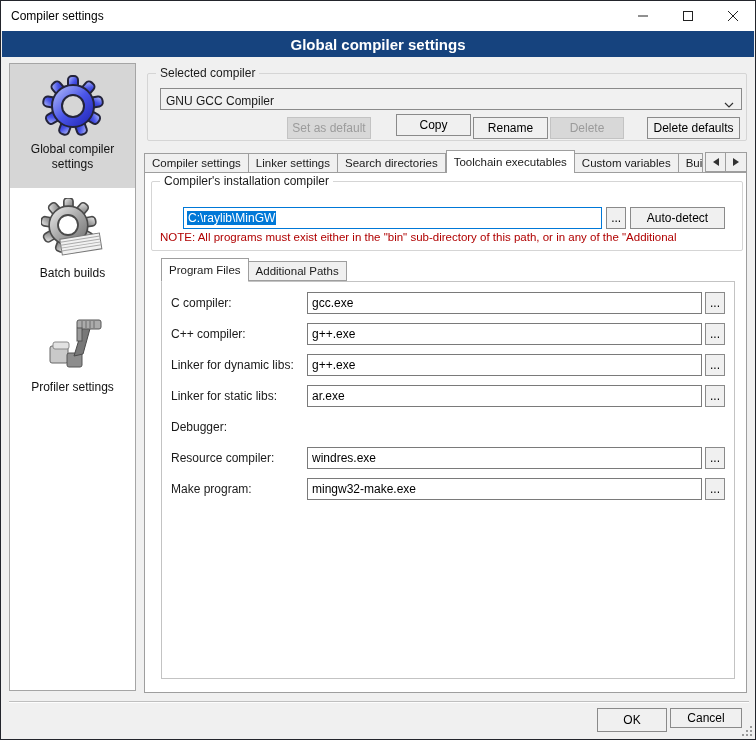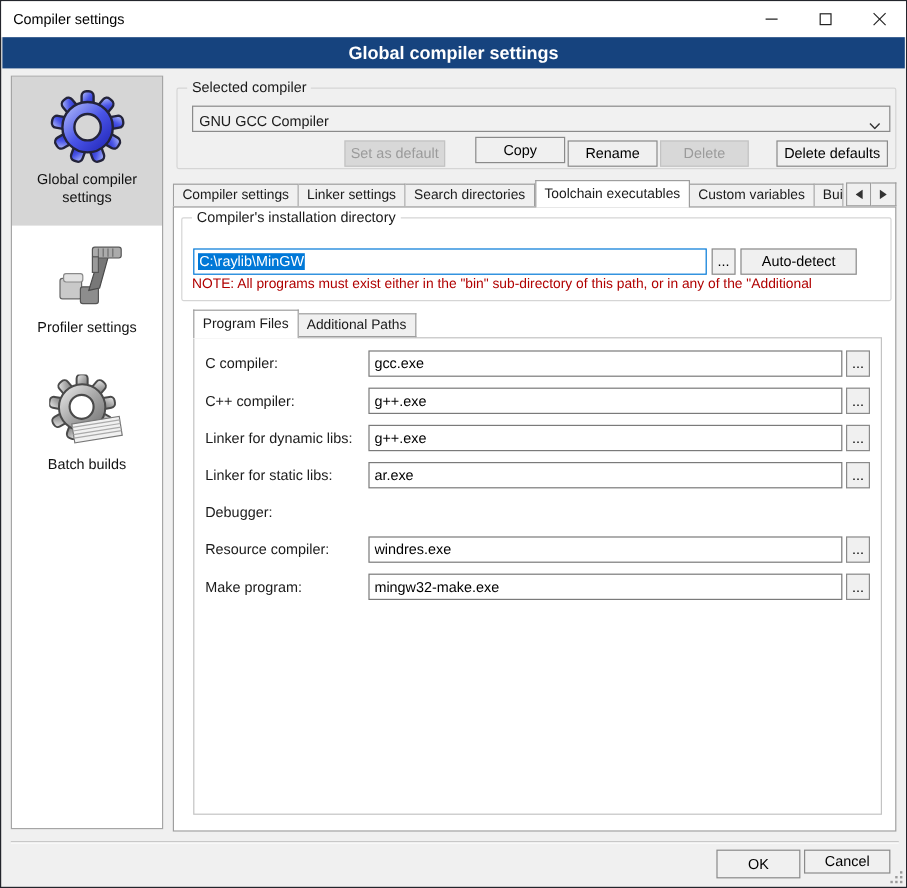--- a/index.html
+++ b/index.html
@@ -130,37 +130,20 @@
             <rect x="27" y="2" width="10" height="14" rx="4" transform="rotate(200 32 32)"></rect>
             <rect x="27" y="2" width="10" height="14" rx="4" transform="rotate(240 32 32)"></rect>
             <rect x="27" y="2" width="10" height="14" rx="4" transform="rotate(280 32 32)"></rect>
             <rect x="27" y="2" width="10" height="14" rx="4" transform="rotate(320 32 32)"></rect>
             <circle cx="32" cy="32" r="21"></circle>
           </g>
           <circle cx="32" cy="32" r="11" fill="#d6d6d6" stroke="#23233a" stroke-width="2"></circle>
         </svg>
       </span>
       <span class="lbl">Global compiler settings</span>
-    </div>
-    <div class="side-item">
-      <span class="icon">
-        <svg viewBox="0 0 64 64" width="64" height="64">
-          <rect x="9" y="34" width="18" height="17" rx="2" fill="#c9c9c9" stroke="#666"></rect>
-          <rect x="12" y="30" width="16" height="7" rx="2" fill="#e2e2e2" stroke="#8a8a8a"></rect>
-          <rect x="26" y="41" width="15" height="14" rx="2" fill="#8d8d8d" stroke="#555"></rect>
-          <polygon points="33,44 42,42 50,13 43,11" fill="#787878" stroke="#4a4a4a"></polygon>
-          <rect x="36" y="8" width="24" height="9" rx="2" fill="#ababab" stroke="#555"></rect>
-          <line x1="41" y1="9" x2="41" y2="16" stroke="#6d6d6d"></line>
-          <line x1="45" y1="9" x2="45" y2="16" stroke="#6d6d6d"></line>
-          <line x1="49" y1="9" x2="49" y2="16" stroke="#6d6d6d"></line>
-          <line x1="53" y1="9" x2="53" y2="16" stroke="#6d6d6d"></line>
-          <rect x="36" y="16" width="5" height="13" fill="#9a9a9a" stroke="#555"></rect>
-        </svg>
-      </span>
-      <span class="lbl">Profiler settings</span>
     </div>
     <div class="side-item">
       <span class="icon">
         <svg viewBox="0 0 64 64" width="64" height="64">
           <defs>
             <linearGradient id="gg" x1="0" y1="0" x2="1" y2="1">
               <stop offset="0" stop-color="#efefef"></stop>
                 <stop offset="0.5" stop-color="#a8a8a8"></stop>
                 <stop offset="1" stop-color="#6d6d6d"></stop>
             </linearGradient>
@@ -182,20 +165,37 @@
             <rect x="20" y="38" width="40" height="16" fill="#f1f1f1" stroke="#777" stroke-width="1"></rect>
             <line x1="20" y1="41" x2="60" y2="41" stroke="#aaa"></line>
             <line x1="20" y1="44" x2="60" y2="44" stroke="#aaa"></line>
             <line x1="20" y1="47" x2="60" y2="47" stroke="#aaa"></line>
             <line x1="20" y1="50" x2="60" y2="50" stroke="#aaa"></line>
           </g>
         </svg>
       </span>
       <span class="lbl">Batch builds</span>
     </div>
+    <div class="side-item">
+      <span class="icon">
+        <svg viewBox="0 0 64 64" width="64" height="64">
+          <rect x="9" y="34" width="18" height="17" rx="2" fill="#c9c9c9" stroke="#666"></rect>
+          <rect x="12" y="30" width="16" height="7" rx="2" fill="#e2e2e2" stroke="#8a8a8a"></rect>
+          <rect x="26" y="41" width="15" height="14" rx="2" fill="#8d8d8d" stroke="#555"></rect>
+          <polygon points="33,44 42,42 50,13 43,11" fill="#787878" stroke="#4a4a4a"></polygon>
+          <rect x="36" y="8" width="24" height="9" rx="2" fill="#ababab" stroke="#555"></rect>
+          <line x1="41" y1="9" x2="41" y2="16" stroke="#6d6d6d"></line>
+          <line x1="45" y1="9" x2="45" y2="16" stroke="#6d6d6d"></line>
+          <line x1="49" y1="9" x2="49" y2="16" stroke="#6d6d6d"></line>
+          <line x1="53" y1="9" x2="53" y2="16" stroke="#6d6d6d"></line>
+          <rect x="36" y="16" width="5" height="13" fill="#9a9a9a" stroke="#555"></rect>
+        </svg>
+      </span>
+      <span class="lbl">Profiler settings</span>
+    </div>
   </div>
 
   <div class="groupbox" style="left:146px; top:72px; width:600px; height:68px;">
     <span class="glabel on-gray">Selected compiler</span>
     <div class="combo" style="position:absolute; left:12px; top:14px; width:582px;">
       <span>GNU GCC Compiler</span>
       <span class="chev"><svg width="10" height="6">
             <path d="M1,1 L5,5 L9,1" fill="none" stroke="#333" stroke-width="1.2"></path>
           </svg></span>
     </div>
@@ -225,24 +225,24 @@
         <span><svg width="6" height="8">
               <polygon points="0,0 6,4 0,8" fill="#333"></polygon>
             </svg></span>
       </div>
     </div>
   </div>
 
   <div class="page"></div>
 
   <div class="groupbox" style="left:150px; top:180px; width:592px; height:70px; z-index:2; background:#fff;">
-    <span class="glabel on-white">Compiler's installation directory</span>
+    <span class="glabel on-white">Compiler's installation compiler</span>
   </div>
   <div class="install-row">
-    <div class="textbox focused" style="width:428px;">
+    <div class="textbox focused" style="width:428px;margin-left:22px;">
       <span class="seltext">C:\raylib\MinGW</span>
     </div>
     <div class="btn sm" style="margin-left:4px;">...</div>
     <div class="btn" style="margin-left:4px; width:97px;">Auto-detect</div>
   </div>
   <div class="note">NOTE: All programs must exist either in the "bin" sub-directory of this path, or in any of the "Additional</div>
 
   <div class="subtabstrip">
     <div class="tab active" style="border-left:1px solid #9e9e9e;">Program Files</div>
     <div class="tab">Additional Paths</div>

